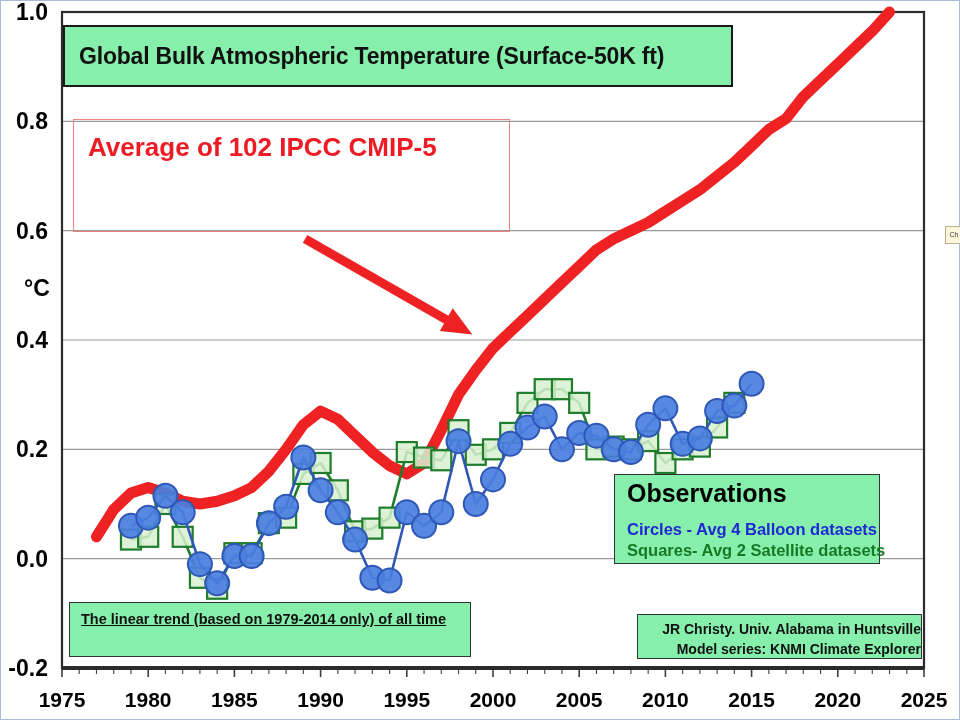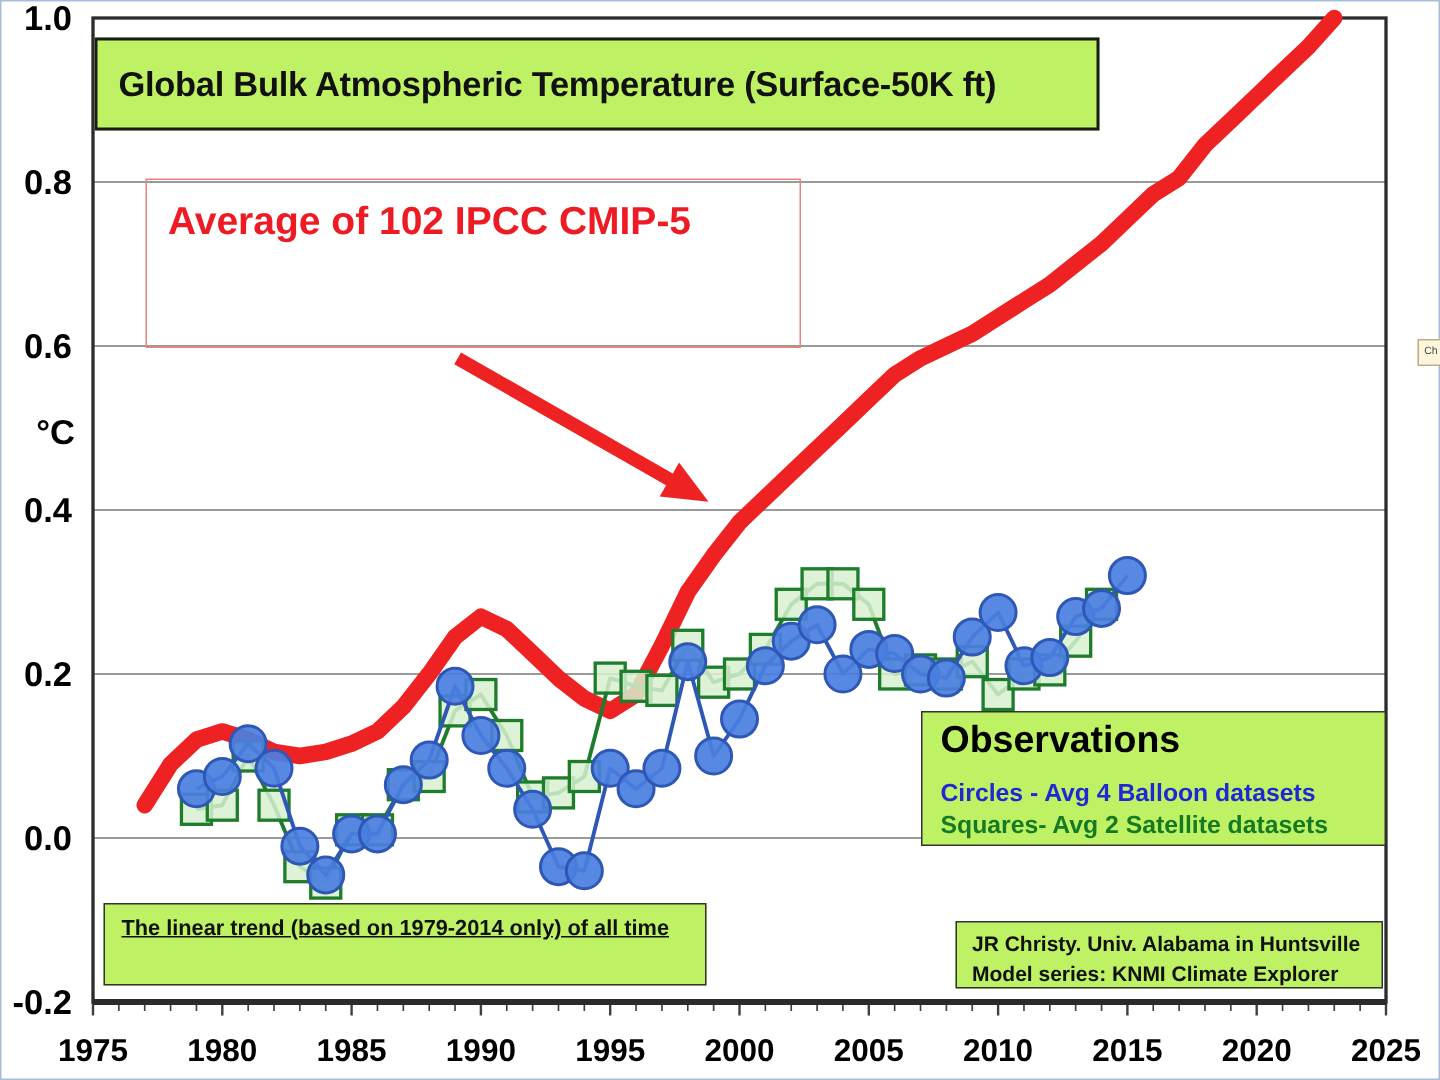--- a/index.html
+++ b/index.html
@@ -7,43 +7,43 @@
   #page{position:relative;width:960px;height:720px;background:#ffffff;
         border:1px solid #a7bcd8;box-sizing:border-box;}
   #chart-area{position:absolute;left:0;top:0;width:960px;height:720px;}
   svg{display:block;}
 
   .axis-label{font-family:"Liberation Sans",sans-serif;font-weight:bold;fill:#000;}
   .ylab{font-size:23px;}
   .xlab{font-size:21px;}
   .unit{font-size:23px;font-weight:bold;}
 
-  .boxdiv{position:absolute;background:#bef264;box-sizing:border-box;}
+  .boxdiv{position:absolute;background:#86efac;box-sizing:border-box;}
   #title-box{left:62px;top:24px;width:670px;height:62px;border:2px solid #1a1a1a;
              display:flex;align-items:center;}
   #title-text{font-size:23px;font-weight:bold;color:#111;padding-left:14px;
               letter-spacing:-0.2px;white-space:nowrap;}
 
   #model-note-box{left:72px;top:118px;width:437px;height:113px;border:1.5px solid #e8837d;
-                  background:transparent;padding:10px 0 0 14px;margin-left:24px;}
+                  background:transparent;padding:10px 0 0 14px;}
   #model-note-box div{font-size:26px;font-weight:bold;color:#ed1c24;line-height:1.38;
                       white-space:nowrap;}
 
-  #obs-box{left:613px;top:473px;width:310px;height:90px;border:1.5px solid #333;
+  #obs-box{left:613px;top:473px;width:266px;height:90px;border:1.5px solid #333;
            padding:4px 0 0 12px;}
   #obs-title{font-size:25px;font-weight:bold;color:#000;line-height:1.15;}
   #obs-l1{font-size:16.5px;font-weight:bold;color:#2028d4;line-height:1.3;margin-top:11px;white-space:nowrap;}
   #obs-l2{font-size:16.5px;font-weight:bold;color:#167a24;line-height:1.3;white-space:nowrap;}
 
   #trend-box{left:68px;top:601px;width:402px;height:55px;border:1.5px solid #333;
              padding:6px 0 0 11px;}
   #trend-box div{font-size:14.5px;font-weight:bold;color:#111;line-height:1.45;text-decoration:underline;}
 
   #credit-box{left:636px;top:613px;width:285px;height:45px;border:1.5px solid #333;
-              padding:4px 0 0 10px;}
+              padding:4px 0 0 10px;text-align:right;}
   #credit-box div{font-size:14px;font-weight:bold;color:#111;line-height:1.45;white-space:nowrap;}
 
   #edge-artifact{position:absolute;left:944px;top:225px;width:16px;height:16px;
                  background:#fdf6dd;border:1px solid #b9b08a;font-size:7px;color:#444;
                  overflow:hidden;line-height:15px;text-align:center;}
 </style>
 </head>
 <body>
 
 <div id="page">

